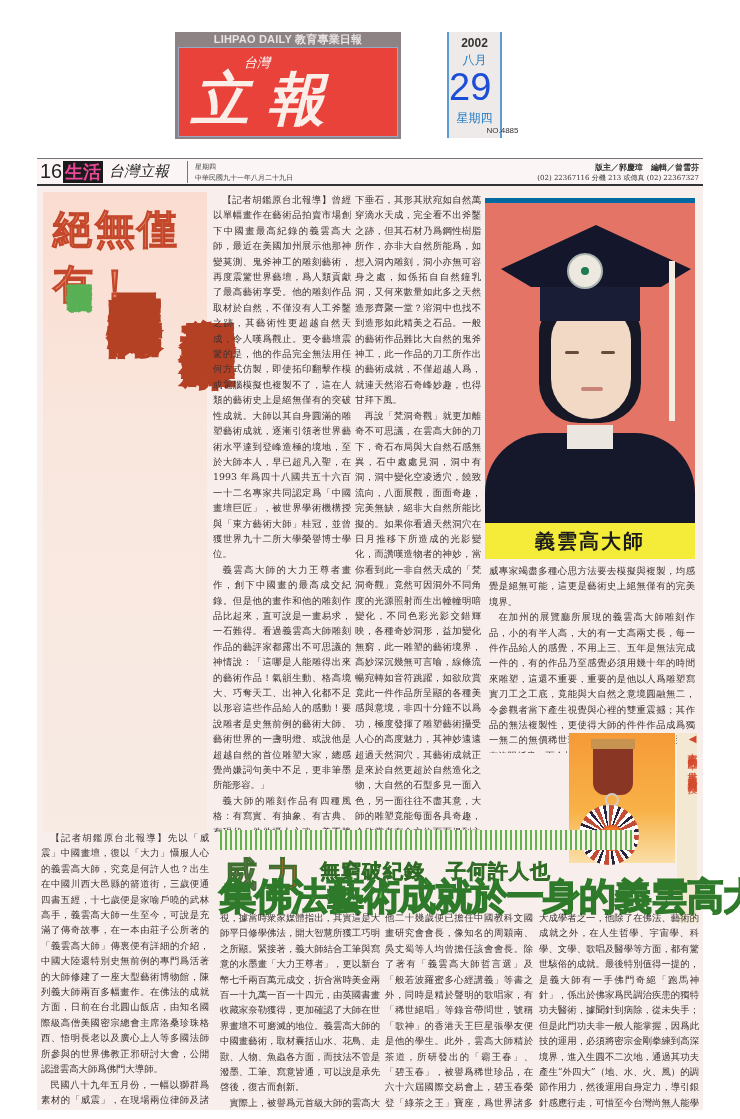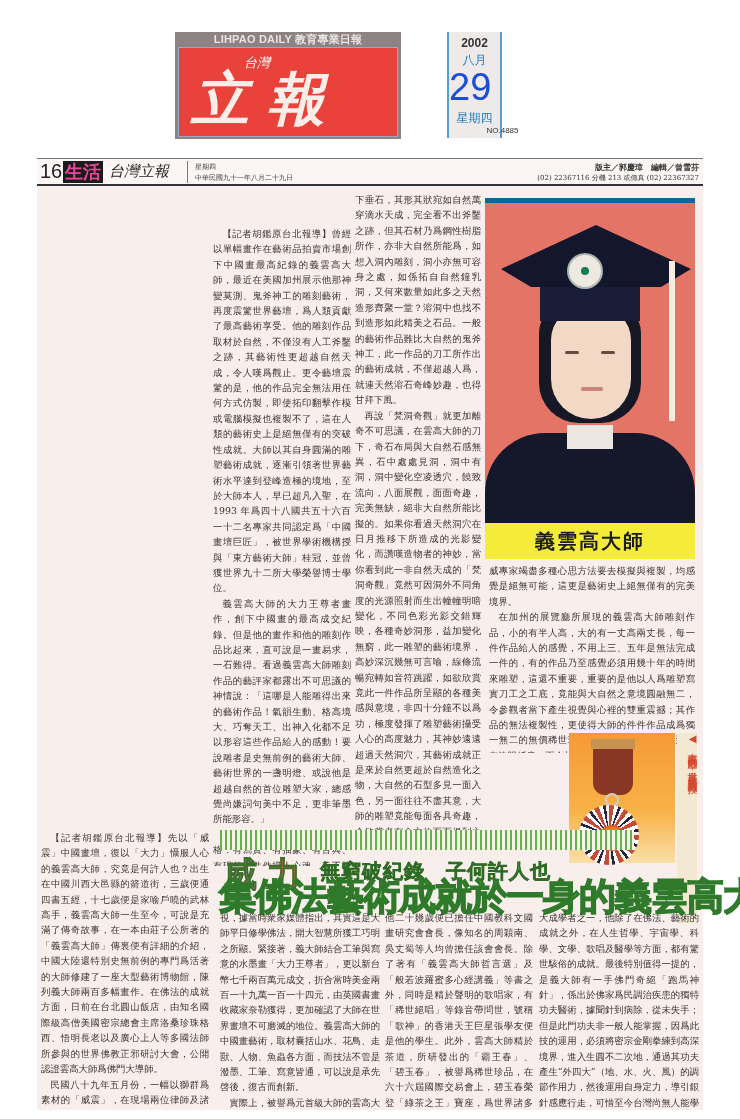--- a/index.html
+++ b/index.html
@@ -39,21 +39,21 @@
   .lpanel { left:6px; top:34px; width:164px; height:640px; background:linear-gradient(#fbdcd0, #f9e7de 40%, #f7ebe4); }
   .exclaim { left:10px; top:10px; font-size:40px; font-weight:bold; color:#ec8d6b; -webkit-text-stroke:1px #c4472c; letter-spacing:2px; }
   .green-vert { left:22px; top:72px; width:30px; font-size:26px; line-height:30px; color:#5ab055; writing-mode:vertical-rl; font-weight:bold; }
   .big-vert { font-size:54px; font-weight:bold; color:#ee7f57; -webkit-text-stroke:2px #b54125; writing-mode:vertical-rl; line-height:60px; letter-spacing:-2px; font-family:"DejaVu Sans", sans-serif; }
   .big-vert-1 { left:62px; top:72px; }
   .big-vert-2 { left:135px; top:100px; }
 
   
   .col { font-size:9.4px; line-height:15.4px; color:#3a3232; text-align:justify; overflow:hidden; }
   .col p { margin:0; text-indent:1em; }
-  .col-a { left:176px; top:34px; width:138px; height:640px;margin-top:34px; }
+  .col-a { left:176px; top:34px; width:138px; height:640px; }
   .col-b { left:318px; top:34px; width:126px; height:640px; }
   .col-c { left:452px; top:405px; width:206px; height:190px; }
   .col-d { left:4px; top:672px; width:168px; height:280px; }
   .col-e { left:183px; top:752px; width:160px; height:200px; }
   .col-f { left:348px; top:752px; width:148px; height:200px; }
   .col-g { left:502px; top:752px; width:160px; height:200px; }
 
   
   .photo { left:448px; top:40px; width:210px; height:356px; background:#e47566; border-top:5px solid #0369a1; }
   .cap-hat { left:16px; top:22px; width:0; height:0; border-left:95px solid transparent; border-right:95px solid transparent; border-bottom:44px solid #14172c; }
@@ -116,20 +116,26 @@
     <div class="abs hdr-num">16</div>
     <div class="abs hdr-sec">生活</div>
     <div class="abs hdr-paper">台灣立報</div>
     <div class="abs hdr-divider"></div>
     <div class="abs hdr-d1">星期四</div>
     <div class="abs hdr-d2">中華民國九十一年八月二十九日</div>
     <div class="abs hdr-r1">版主／郭慶璋　編輯／曾雪芬</div>
     <div class="abs hdr-r2">(02) 22367116 分機 213 或傳真 (02) 22367327</div>
   </div>
 
+  <div class="abs lpanel">
+    <div class="abs exclaim">絕無僅有！</div>
+    <div class="abs green-vert">藝術工巧遠超越任何被仿製的可能</div>
+    <div class="abs big-vert big-vert-1">國際特級大師義雲高</div>
+    <div class="abs big-vert big-vert-2">雕作藝術再創歷史新高</div>
+  </div>
 
   <div class="abs col col-a">
     <p>【記者胡鑑原台北報導】曾經以單幅畫作在藝術品拍賣市場創下中國畫最高紀錄的義雲高大師，最近在美國加州展示他那神變莫測、鬼斧神工的雕刻藝術，再度震驚世界藝壇，爲人類貢獻了最高藝術享受。他的雕刻作品取材於自然，不僅沒有人工斧鑿之跡，其藝術性更超越自然天成，令人嘆爲觀止。更令藝壇震驚的是，他的作品完全無法用任何方式仿製，即使拓印翻擊作模或電腦模擬也複製不了，這在人類的藝術史上是絕無僅有的突破性成就。大師以其自身圓滿的雕塑藝術成就，逐漸引領著世界藝術水平達到登峰造極的境地，至於大師本人，早已超凡入聖，在 1993 年爲四十八國共五十六百一十二名專家共同認定爲「中國畫壇巨匠」，被世界學術機構授與「東方藝術大師」桂冠，並曾獲世界九十二所大學榮譽博士學位。</p>
     <p>義雲高大師的大力王尊者畫作，創下中國畫的最高成交紀錄。但是他的畫作和他的雕刻作品比起來，直可說是一畫易求，一石難得。看過義雲高大師雕刻作品的藝評家都露出不可思議的神情說：「這哪是人能雕得出來的藝術作品！氣韻生動、格高境大、巧奪天工、出神入化都不足以形容這些作品給人的感動！要說雕者是史無前例的藝術大師、藝術世界的一盞明燈、或說他是超越自然的首位雕塑大家，總感覺尚嫌詞句美中不足，更非筆墨所能形容。」</p>
     <p>義大師的雕刻作品有四種風格：有寫實、有抽象、有古典、有現代，件件攝人心魂、美不勝收，各具奪人驚嘆之魅力，予人一種驚天動地、完全史無前例的感受。</p>
 
   </div>
   <div class="abs col col-b">
     <p style="text-indent:0">下垂石，其形其狀宛如自然萬穿滴水天成，完全看不出斧鑿之跡，但其石材乃爲鋼性樹脂所作，亦非大自然所能爲，如想入洞內雕刻，洞小亦無可容身之處，如係拓自自然鐘乳洞，又何來數量如此多之天然造形齊聚一堂？溶洞中也找不到造形如此精美之石品。一般的藝術作品難比大自然的鬼斧神工，此一作品的刀工所作出的藝術成就，不僅超越人爲，就連天然溶石奇峰妙趣，也得甘拜下風。</p>
     <p>再說「梵洞奇觀」就更加離奇不可思議，在雲高大師的刀下，奇石布局與大自然石感無異，石中處處見洞，洞中有洞，洞中變化空凌透穴，饒致流向，八面展觀，面面奇趣，完美無缺，絕非大自然所能比擬的。如果你看過天然洞穴在日月推移下所造成的光影變化，而讚嘆造物者的神妙，當你看到此一非自然天成的「梵洞奇觀」竟然可因洞外不同角度的光源照射而生出幢幢明暗變化，不同色彩光影交錯輝映，各種奇妙洞形，益加變化無窮，此一雕塑的藝術境界，高妙深沉幾無可言喻，線條流暢宛轉如音符跳躍，如欲欣賞竟此一件作品所呈顯的各種美感與意境，非四十分鐘不以爲功，極度發揮了雕塑藝術攝受人心的高度魅力，其神妙遠遠超過天然洞穴，其藝術成就正是來於自然更超於自然造化之物，大自然的石型多見一面入色，另一面往往不盡其意，大師的雕塑竟能每面各具奇趣，令欣賞者有全方位面面俱到之感，這已是藝術史上破天荒的成就。此外，更令人驚嘆的是，這座奇石布局，衆所公認確實在這個世界上找不到可複製的方法，許多權</p>

